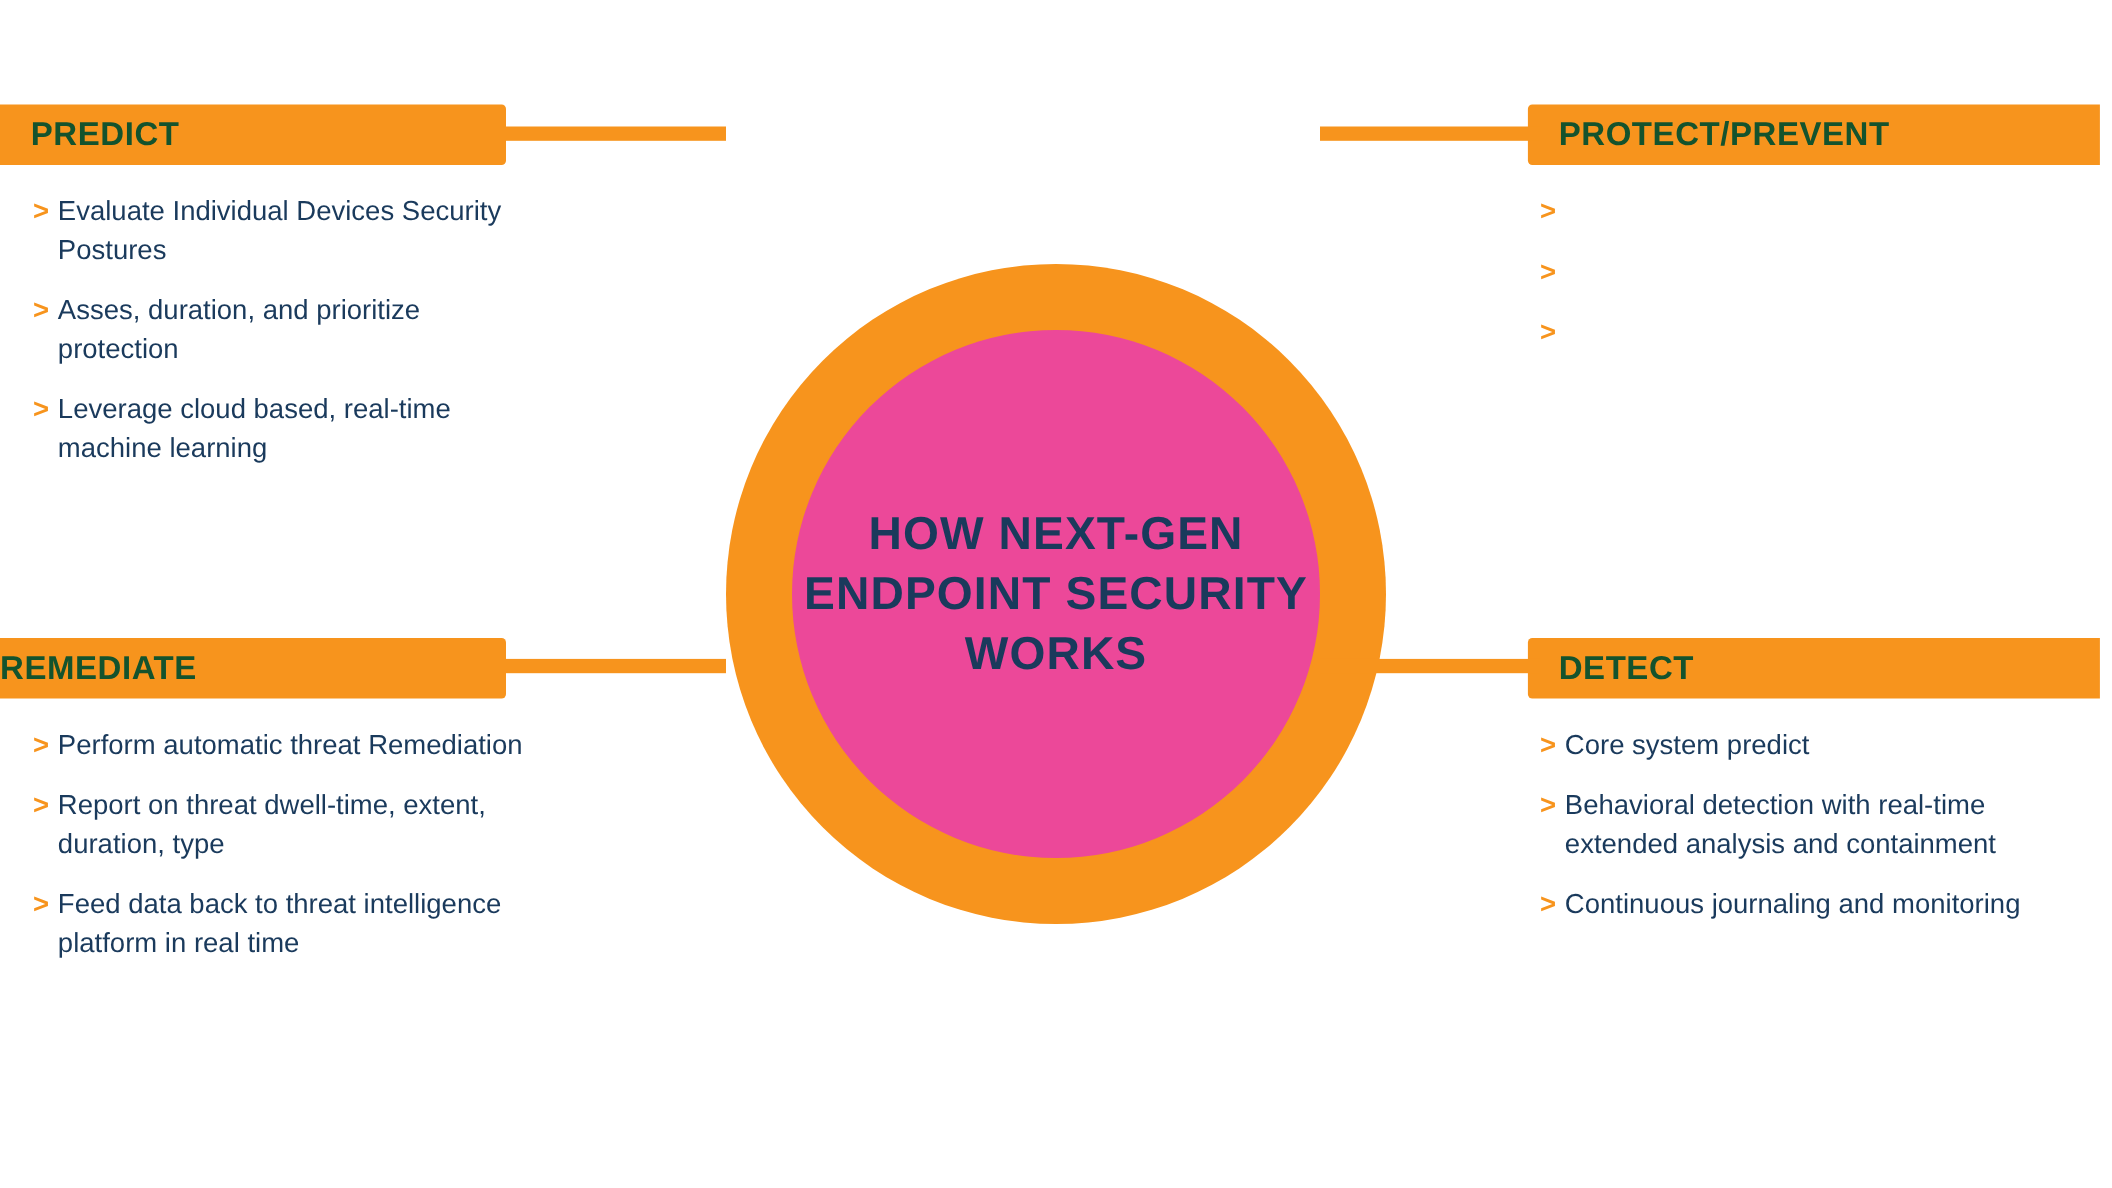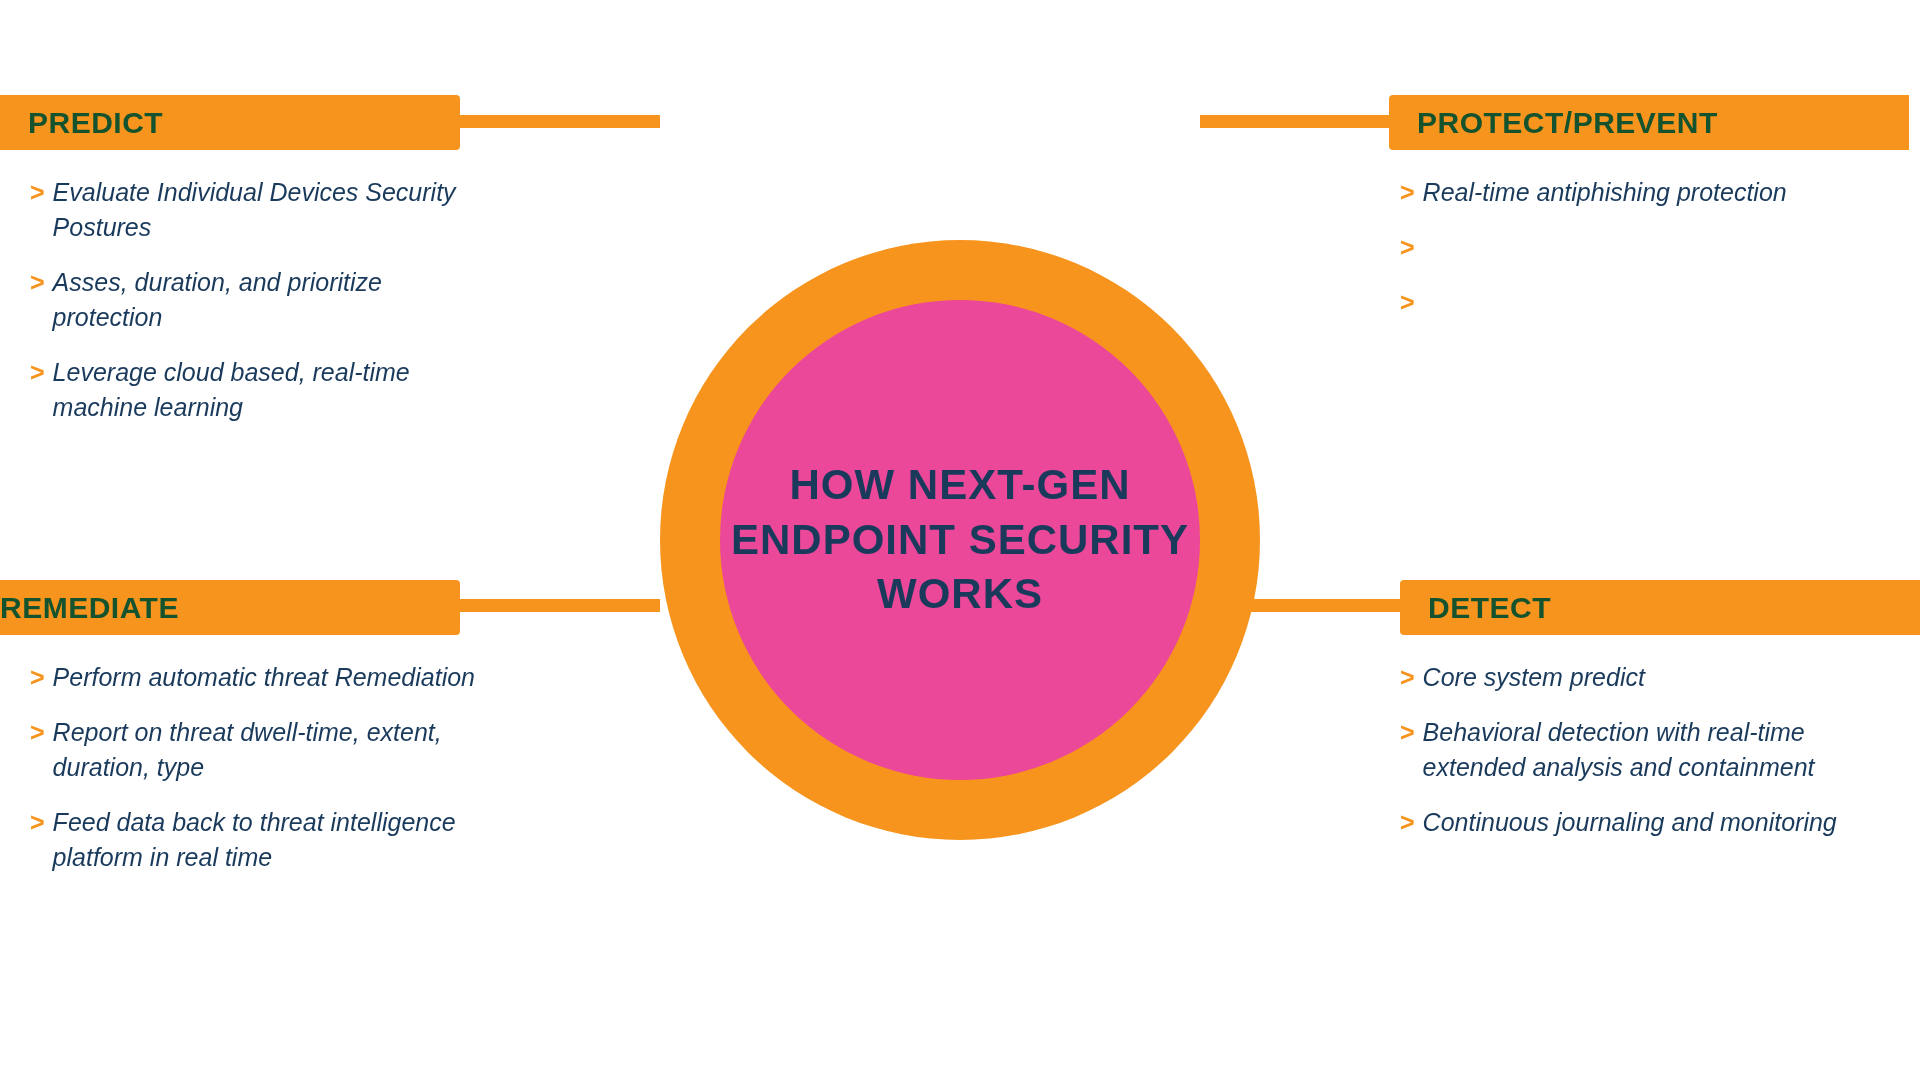--- a/index.html
+++ b/index.html
@@ -85,21 +85,21 @@
       width: 520px;
       height: 55px;
       background: #F7941D;
       border-radius: 4px 0 0 4px;
       display: flex;
       align-items: center;
       padding-left: 28px;
     }
     .banner-full-right-bottom {
       position: absolute;
-      right: 0;
+      right: 11px;
       top: 580px;
       width: 520px;
       height: 55px;
       background: #F7941D;
       border-radius: 4px 0 0 4px;
       display: flex;
       align-items: center;
       padding-left: 28px;
     }
 
@@ -128,21 +128,20 @@
       font-weight: bold;
       font-size: 25px;
       margin-right: 8px;
       flex-shrink: 0;
       margin-top: 0;
     }
     .bullet-body {
       color: #1a3a5c;
       font-size: 25px;
       line-height: 1.4;
-      font-style: italic;
     }
   </style>
 </head>
 <body>
 
 <div class="banner-full-left-top">
   <span class="banner-label">PREDICT</span>
 </div>
 
 <div class="content-block" style="left:30px; top:175px; width:430px;">
@@ -179,21 +178,20 @@
   </div>
 </div>
 
 <div class="banner-full-right-top">
   <span class="banner-label">PROTECT/PREVENT</span>
 </div>
 
 <div class="content-block" style="right:30px; top:175px; width:490px;">
   <div class="bullet-text">
     <span class="bullet-arrow">&gt;</span>
-    <span class="bullet-body">Real-time antiphishing protection</span>
   </div>
   <div class="bullet-text">
     <span class="bullet-arrow">&gt;</span>
   </div>
   <div class="bullet-text">
     <span class="bullet-arrow">&gt;</span>
   </div>
 </div>
 
 <div class="banner-full-right-bottom">

